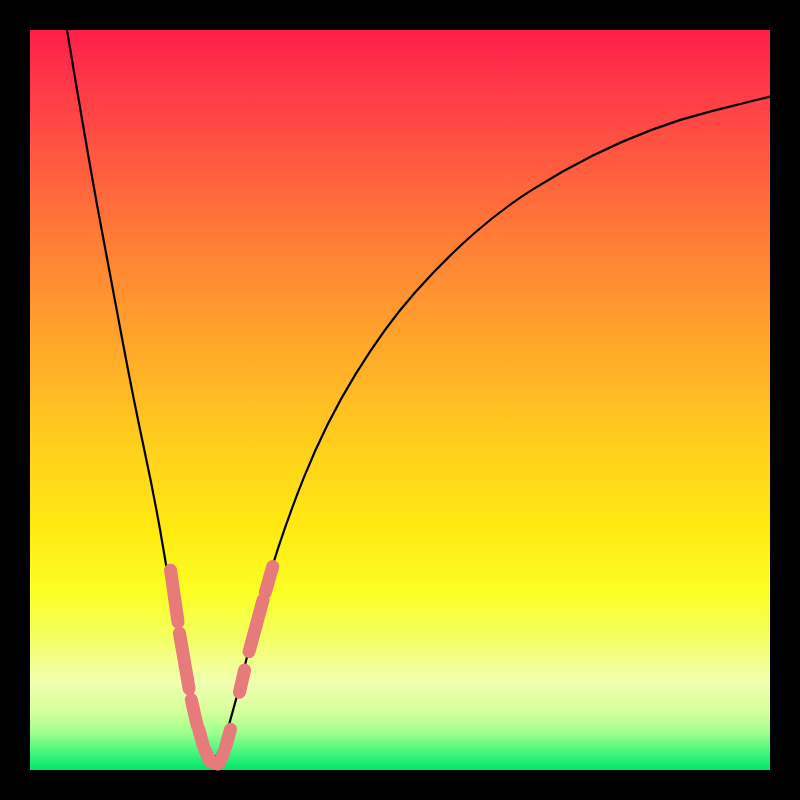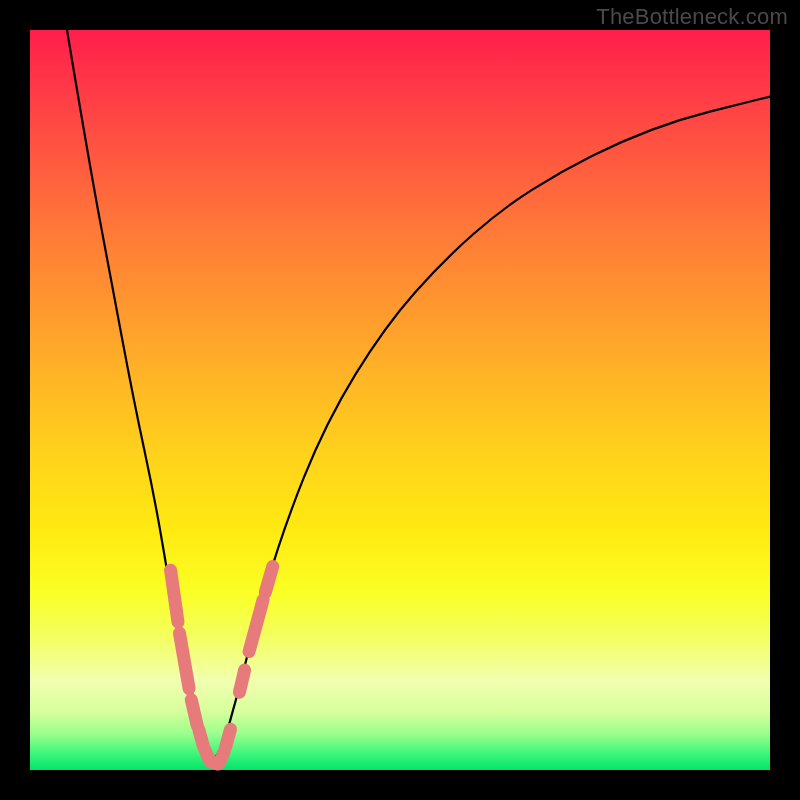--- a/index.html
+++ b/index.html
@@ -59,21 +59,20 @@
     height: 740px;
     overflow: visible;
   }
 </style>
 </head>
 <body>
 
 <div class="frame">
   <div class="plot"></div>
 
-  <div class="watermark">TheBottleneck.com</div>
 
   <svg class="curve" viewBox="0 0 740 740" preserveAspectRatio="none">
     <path fill="none" stroke="#000000" stroke-width="2.2" stroke-linecap="round" d="M 37.00 0.00 Q 59.20 133.20 70.30 192.40 Q 81.40 251.60 92.50 310.80 Q 103.60 370.00 114.70 421.80 Q 125.80 473.60 133.20 518.00 Q 140.60 562.40 148.00 599.40 Q 155.40 636.40 162.80 666.00 Q 170.20 695.60 175.75 714.10 Q 181.30 732.60 186.85 725.20 Q 192.40 717.80 199.80 691.90 Q 207.20 666.00 214.60 636.40 Q 222.00 606.80 236.80 555.00 Q 251.60 503.20 273.80 447.70 Q 296.00 392.20 325.60 344.10 Q 355.20 296.00 384.80 262.70 Q 414.40 229.40 444.00 203.50 Q 473.60 177.60 503.20 159.10 Q 532.80 140.60 562.40 125.80 Q 592.00 111.00 621.60 99.90 Q 651.20 88.80 680.80 81.40 Q 710.40 74.00 725.20 70.30 L 740.00 66.60"></path>
     <g>
         <line x1="140.60" y1="540.20" x2="148.00" y2="592.00" stroke="#E77A7A" stroke-width="13" stroke-linecap="round"></line>
         <line x1="149.48" y1="603.10" x2="159.10" y2="658.60" stroke="#E77A7A" stroke-width="13" stroke-linecap="round"></line>
         <line x1="161.32" y1="669.70" x2="167.24" y2="695.60" stroke="#E77A7A" stroke-width="13" stroke-linecap="round"></line>
         <line x1="168.72" y1="699.30" x2="173.16" y2="715.58" stroke="#E77A7A" stroke-width="13" stroke-linecap="round"></line>
         <line x1="174.64" y1="719.28" x2="179.08" y2="729.64" stroke="#E77A7A" stroke-width="13" stroke-linecap="round"></line>
         <line x1="179.82" y1="731.12" x2="187.96" y2="734.08" stroke="#E77A7A" stroke-width="13" stroke-linecap="round"></line>

